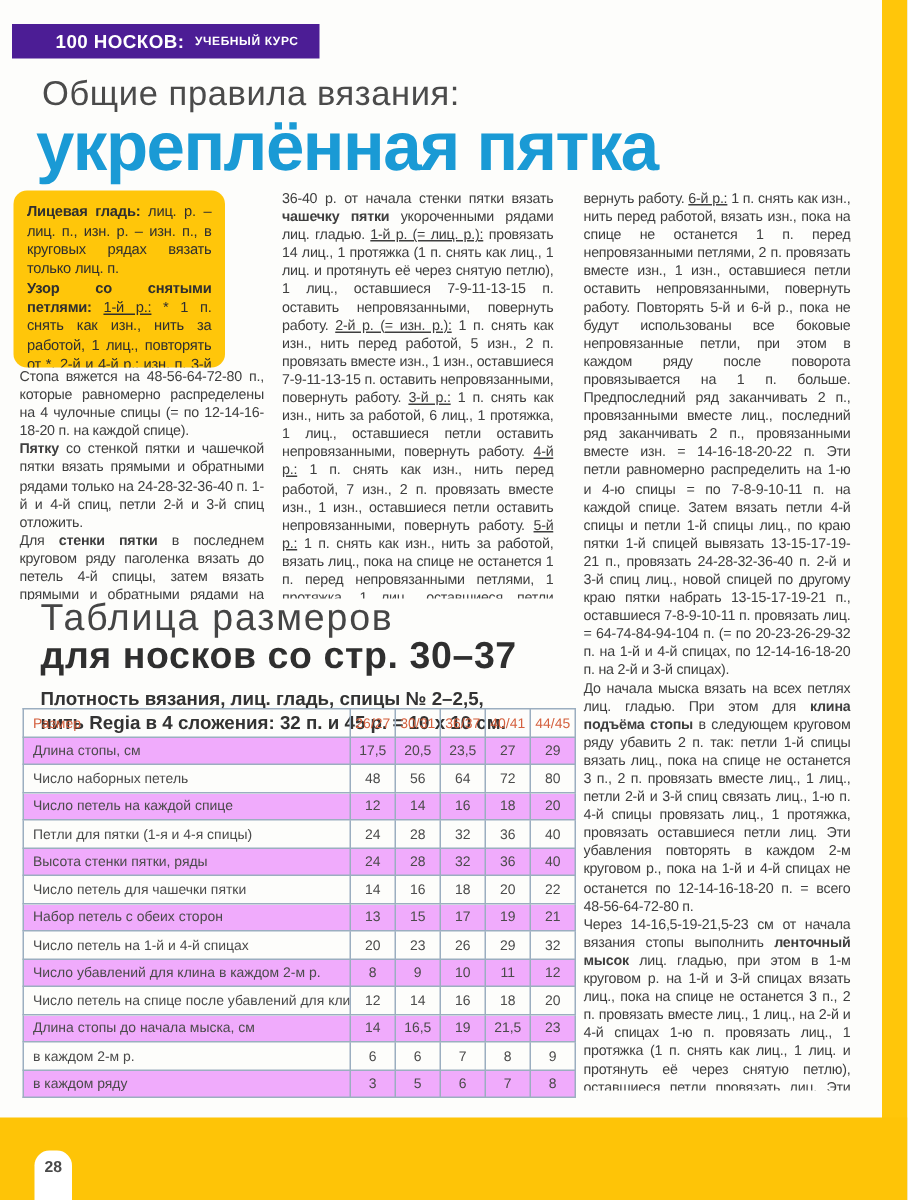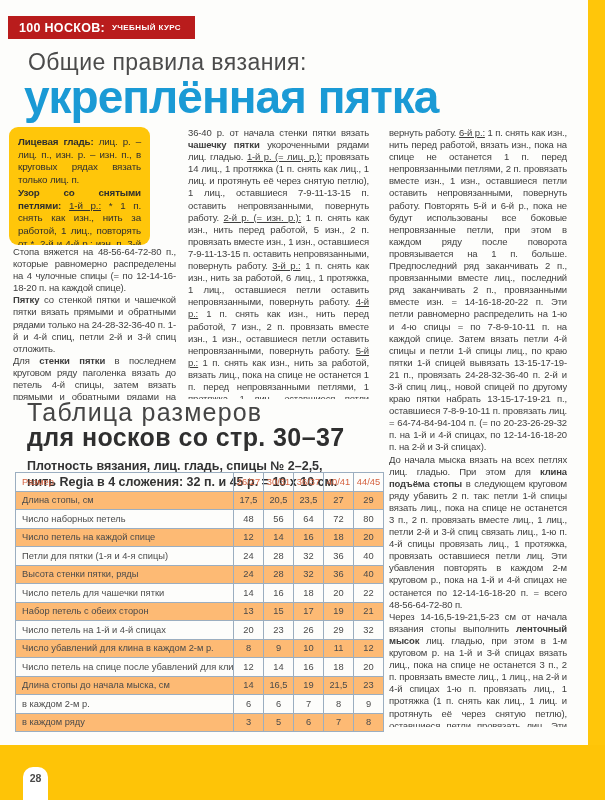--- a/index.html
+++ b/index.html
@@ -11,22 +11,22 @@
   
   .band-right{position:absolute;top:0;right:0;width:17px;height:100%;background:#ffc60a;}
   .band-bottom{position:absolute;left:0;bottom:0;width:100%;height:55px;background:#fec407;}
   .page-tab{
     position:absolute;left:23px;bottom:0;width:25px;height:33px;background:#fff;
     border-radius:10px 10px 0 0;display:flex;justify-content:center;align-items:flex-start;
     padding-top:5px;font-size:10.5px;font-weight:bold;color:#4a4a4a;box-sizing:border-box;
   }
   
   .badge{
-    position:absolute;left:8px;top:16px;background:#b91c1c;height:23px;
-    display:flex;align-items:center;gap:7px;padding:0 14px 0 11px;box-sizing:border-box;
+    position:absolute;left:8px;top:16px;background:#4c1d95;height:23px;
+    display:flex;align-items:center;gap:7px;padding:0 14px 0 29px;box-sizing:border-box;
   }
   .badge .brand{font-size:12.5px;font-weight:bold;color:#fff;letter-spacing:.3px;white-space:nowrap;}
   .badge .course{font-size:8px;font-weight:bold;color:#fff;letter-spacing:.4px;white-space:nowrap;}
   .title1{position:absolute;left:28px;top:49px;font-size:23px;color:#4b4b4b;letter-spacing:.4px;}
   .title2{position:absolute;left:24px;top:70px;font-size:46px;font-weight:bold;color:#1a9ad5;letter-spacing:-1px;}
   
   .col{position:absolute;font-size:9.5px;line-height:12.1px;letter-spacing:-.15px;
        text-align:justify;color:#3e3e3e;overflow:hidden;}
   .col p{margin:0;}
   .b{font-weight:bold;}
@@ -46,21 +46,21 @@
   .tbl-head-bold{position:absolute;left:27px;top:423px;font-size:25px;font-weight:bold;color:#2f2f2f;letter-spacing:.4px;}
   .tbl-sub{position:absolute;left:27px;top:459px;font-size:12.5px;font-weight:bold;color:#333;line-height:15.5px;}
   
   table.sizes{
     position:absolute;left:15px;top:472px;width:368px;border-collapse:collapse;
     table-layout:fixed;font-size:9.3px;color:#4a4a4a;border-radius:18px;
   }
   table.sizes td{border:1px solid #9baec0;padding:3px 4px;height:11.5px;overflow:hidden;white-space:nowrap;}
   table.sizes td.lbl{text-align:left;padding-left:6px;}
   table.sizes td.num{text-align:center;padding:3px 1px;}
-  table.sizes tr.shaded td{background:#fdba74;}
+  table.sizes tr.shaded td{background:#f0abfc;}
   table.sizes td.hd{color:#d4603e;}
 </style>
 </head>
 <body>
 
 <div class="page">
 
   <div class="band-right"></div>
   <div class="band-bottom"></div>
 

